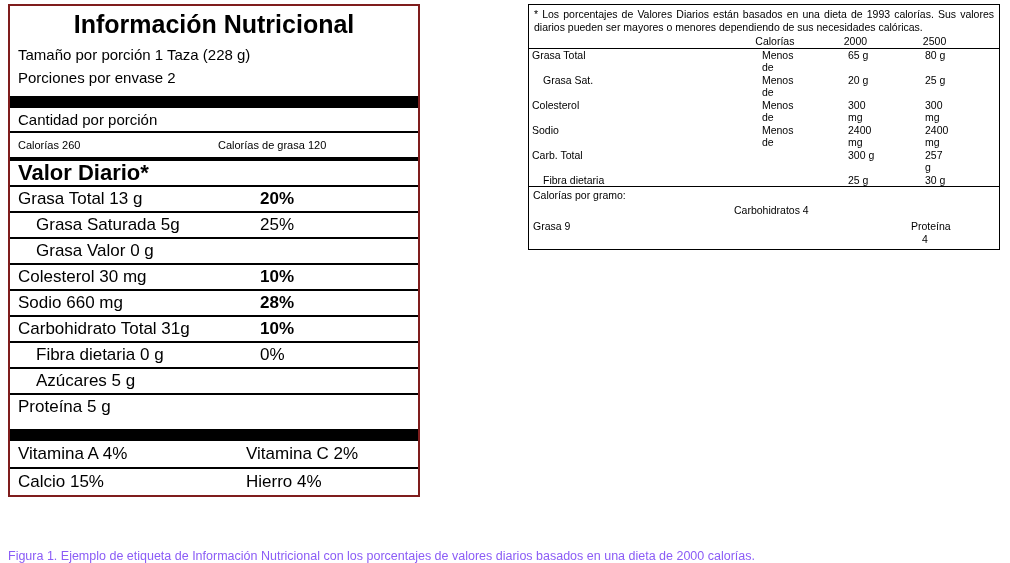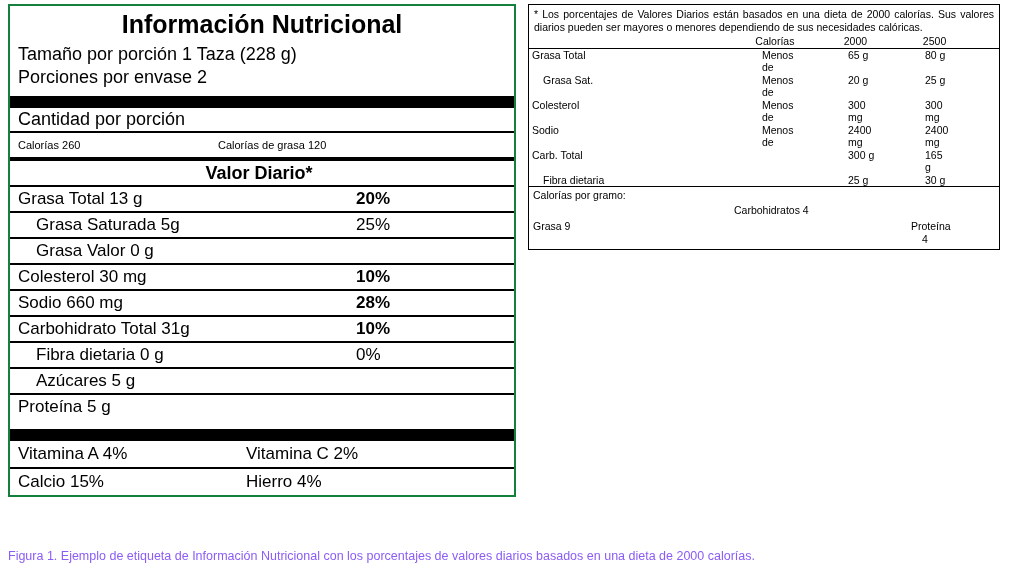--- a/index.html
+++ b/index.html
@@ -14,37 +14,37 @@
     color: #000000;
     position: relative;
     overflow: hidden;
   }
 
   
   #nutrition-panel {
     position: absolute;
     left: 8px;
     top: 4px;
-    width: 508px;
-    border: 2px solid #15803d;
+    width: 412px;
+    border: 2px solid #7f1d1d;
     background: #fff;
     box-sizing: border-box;
   }
   .np-pad {
     padding: 0 8px;
   }
   #np-title {
     text-align: center;
     font-size: 25px;
     font-weight: bold;
     letter-spacing: 0px;
     margin: 4px 0 4px 0;
   }
   .np-line {
-    font-size: 18px;
+    font-size: 15px;
     line-height: 23px;
     white-space: nowrap;
   }
   .rule-thick {
     height: 12px;
     background: #000;
     margin: 4px 0 0 0;
   }
   .rule-thin {
     height: 2px;
@@ -70,22 +70,22 @@
     text-align: left;
   }
   .row .right.bold {
     font-weight: bold;
   }
   .indent {
     padding-left: 18px;
   }
   .vd-row {
     display: flex;
-    justify-content: center;
-    font-size: 18px;
+    justify-content: flex-start;
+    font-size: 22px;
     font-weight: bold;
     line-height: 24px;
   }
   .vd-row span {
     padding-right: 6px;
   }
   .cal-row {
     display: flex;
     font-size: 11px;
     line-height: 24px;
@@ -352,21 +352,21 @@
     <div class="vit-row">
       <div class="v1">Calcio 15%</div>
       <div class="v2">Hierro 4%</div>
     </div>
   </div>
 
 </div>
 
 <div id="footnote-panel">
 
-  <div id="fn-intro">* Los porcentajes de Valores Diarios están basados en una dieta de 2000 calorías. Sus valores diarios pueden ser mayores o menores dependiendo de sus necesidades calóricas.</div>
+  <div id="fn-intro">* Los porcentajes de Valores Diarios están basados en una dieta de 1993 calorías. Sus valores diarios pueden ser mayores o menores dependiendo de sus necesidades calóricas.</div>
 
   <table class="fn-table">
     <tbody>
         <tr class="fn-head">
       <td class="col-name"></td>
       <td class="col-less">Calorías</td>
       <td class="col-2000">2000</td>
       <td class="col-2500">2500</td>
     </tr>
   </tbody>
@@ -424,21 +424,21 @@
       <td class="col-name nm"></td>
       <td class="col-less">de</td>
       <td class="col-2000">mg</td>
       <td class="col-2500">mg</td>
     </tr>
 
     <tr>
       <td class="col-name nm">Carb. Total</td>
       <td class="col-less"></td>
       <td class="col-2000">300 g</td>
-      <td class="col-2500">165</td>
+      <td class="col-2500">257</td>
     </tr>
     <tr>
       <td class="col-name nm"></td>
       <td class="col-less"></td>
       <td class="col-2000"></td>
       <td class="col-2500">g</td>
     </tr>
 
     <tr>
       <td class="col-name nm ind">Fibra dietaria</td>

